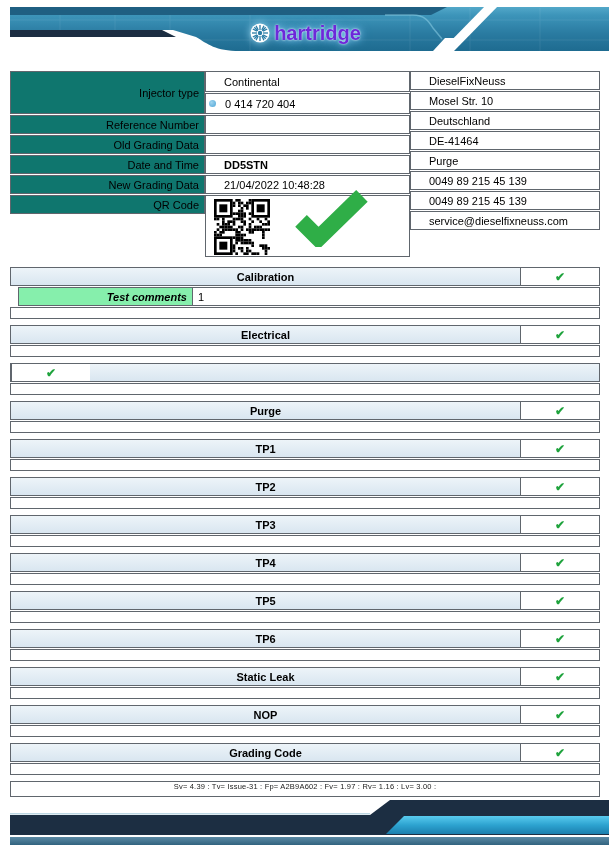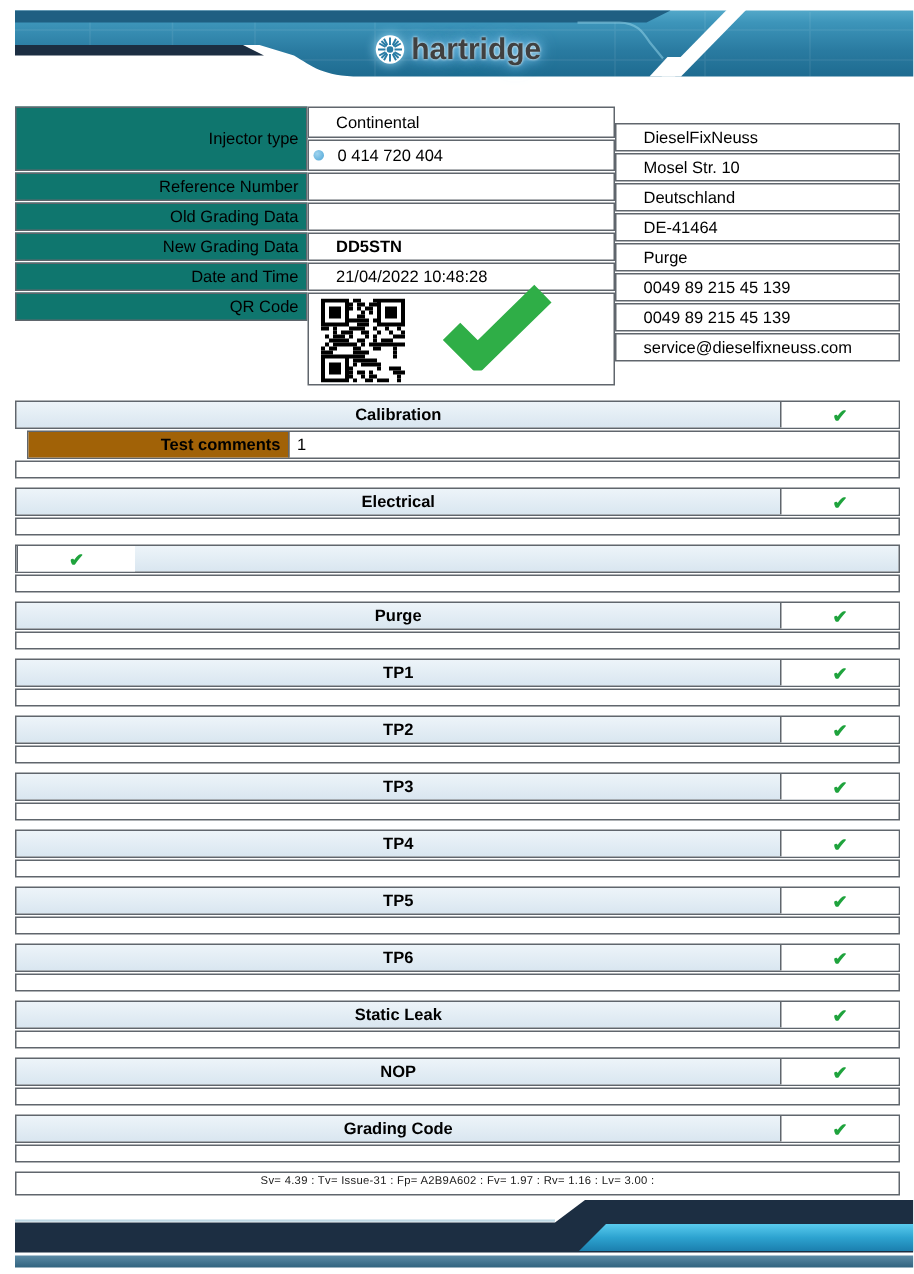--- a/index.html
+++ b/index.html
@@ -7,32 +7,32 @@
     width:609px;height:849px;position:relative;background:#fff;
     font-family:"Liberation Sans",sans-serif;color:#000;overflow:hidden;
   }
   
   .top-banner{position:absolute;top:0;left:0;width:609px;height:57px;}
   .logo-wrap{
     position:absolute;top:21px;left:0;width:609px;display:flex;justify-content:center;
     align-items:center;gap:2px;pointer-events:none;
   }
   .logo-text{
-    font-size:20px;font-weight:bold;color:#404040;letter-spacing:0px;line-height:22px;
+    font-size:20px;font-weight:bold;color:#6d28d9;letter-spacing:0px;line-height:22px;
     text-shadow:0 0 2px #fff,0 0 7px rgba(150,220,255,.95),0 0 12px rgba(120,200,255,.7);
   }
   .gear{filter:drop-shadow(0 0 4px rgba(170,230,255,.9));}
   .bottom-banner{position:absolute;top:800px;left:0;width:609px;height:49px;}
 
   
   .info-table{position:absolute;top:71px;left:10px;width:590px;display:flex;align-items:flex-start;font-size:11px;}
   .stack{display:flex;flex-direction:column;gap:1px;}
   .col-labels{width:195px;}
   .col-mid{width:205px;}
-  .col-right{flex:1;margin-top:11px;}
+  .col-right{flex:1;}
   .cell{box-sizing:border-box;border:1px solid #60666d;background:#fff;display:flex;align-items:center;}
   .lbl{background:#0f766e;font-weight:normal;justify-content:flex-end;padding-right:5px;text-align:right;}
   .h19{height:19px;padding-left:12px;} .h21{height:21px;} .h43{height:43px;} .h62{height:62px;}
   .val{padding-left:18px;}
   .bold{font-weight:bold;}
   .bullet{
     display:inline-block;width:7px;height:7px;border-radius:50%;
     background:radial-gradient(circle at 35% 35%, #9fd4ef, #4ea5d6);margin:0 9px 0 3px;flex:none;
   }
   .qr-cell{position:relative;overflow:visible;}
@@ -50,22 +50,22 @@
     width:78px;border-left:1px solid #60666d;background:#fff;display:flex;
     align-items:center;justify-content:center;
   }
   .tick{color:#1fa33d;font-weight:bold;font-size:12px;line-height:1;}
   .sec-empty{box-sizing:border-box;height:12px;border:1px solid #60666d;background:#fff;margin-top:1px;}
   .section{margin-bottom:6px;}
   .comments-row{
     box-sizing:border-box;height:19px;border:1px solid #60666d;display:flex;margin:1px 0 0 8px;background:#fff;
   }
   .comments-lbl{
-    width:174px;background:#a16207;border-right:1px solid #60666d;display:flex;
-    align-items:center;justify-content:flex-end;font-weight:bold;padding-right:5px;box-sizing:border-box;
+    width:174px;background:#86efac;border-right:1px solid #60666d;display:flex;
+    align-items:center;justify-content:flex-end;font-weight:bold;padding-right:5px;box-sizing:border-box;font-style:italic;
   }
   .comments-val{flex:1;display:flex;align-items:center;padding-left:5px;}
   .version-row{
     box-sizing:border-box;height:16px;border:1px solid #60666d;display:flex;
     justify-content:center;font-size:7.5px;color:#1a1a1a;background:#fff;letter-spacing:.2px;
   }
 </style>
 </head>
 <body>
 
@@ -129,22 +129,22 @@
     <span class="logo-text">hartridge</span>
   </div>
 </div>
 
 <div class="info-table">
 
   <div class="stack col-labels">
     <div class="cell lbl h43">Injector type</div>
     <div class="cell lbl h19">Reference Number</div>
     <div class="cell lbl h19">Old Grading Data</div>
+    <div class="cell lbl h19">Date and Time</div>
     <div class="cell lbl h19">New Grading Data</div>
-    <div class="cell lbl h19">Date and Time</div>
     <div class="cell lbl h19">QR Code</div>
   </div>
 
   <div class="stack col-mid">
     <div class="cell h21 val">Continental</div>
     <div class="cell h21">
       <span class="bullet"></span>
       <span>0 414 720 404</span>
     </div>
     <div class="cell h19 val"></div>

